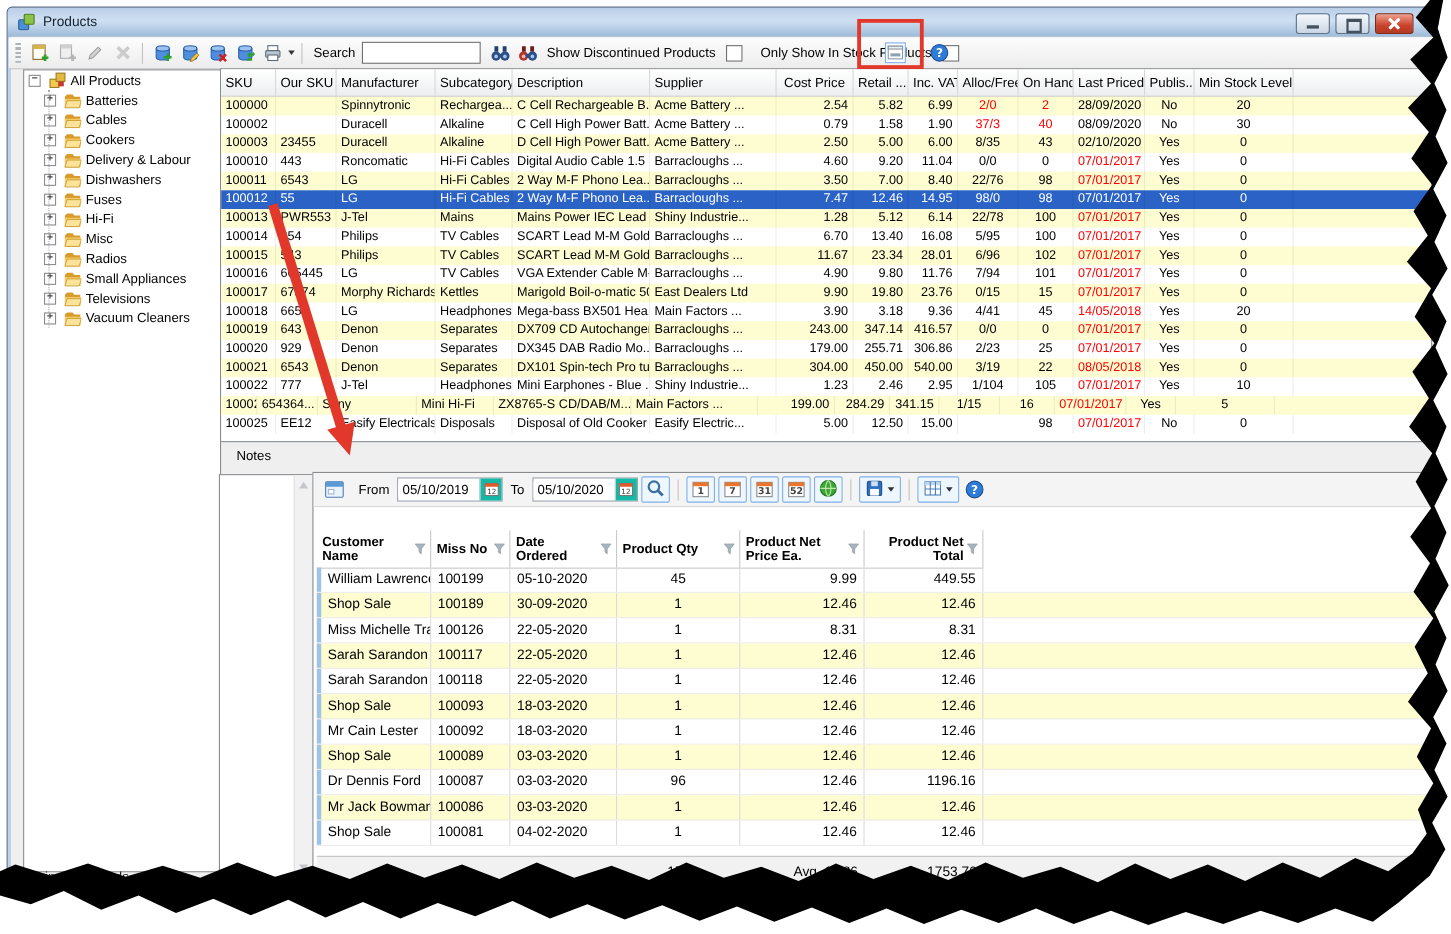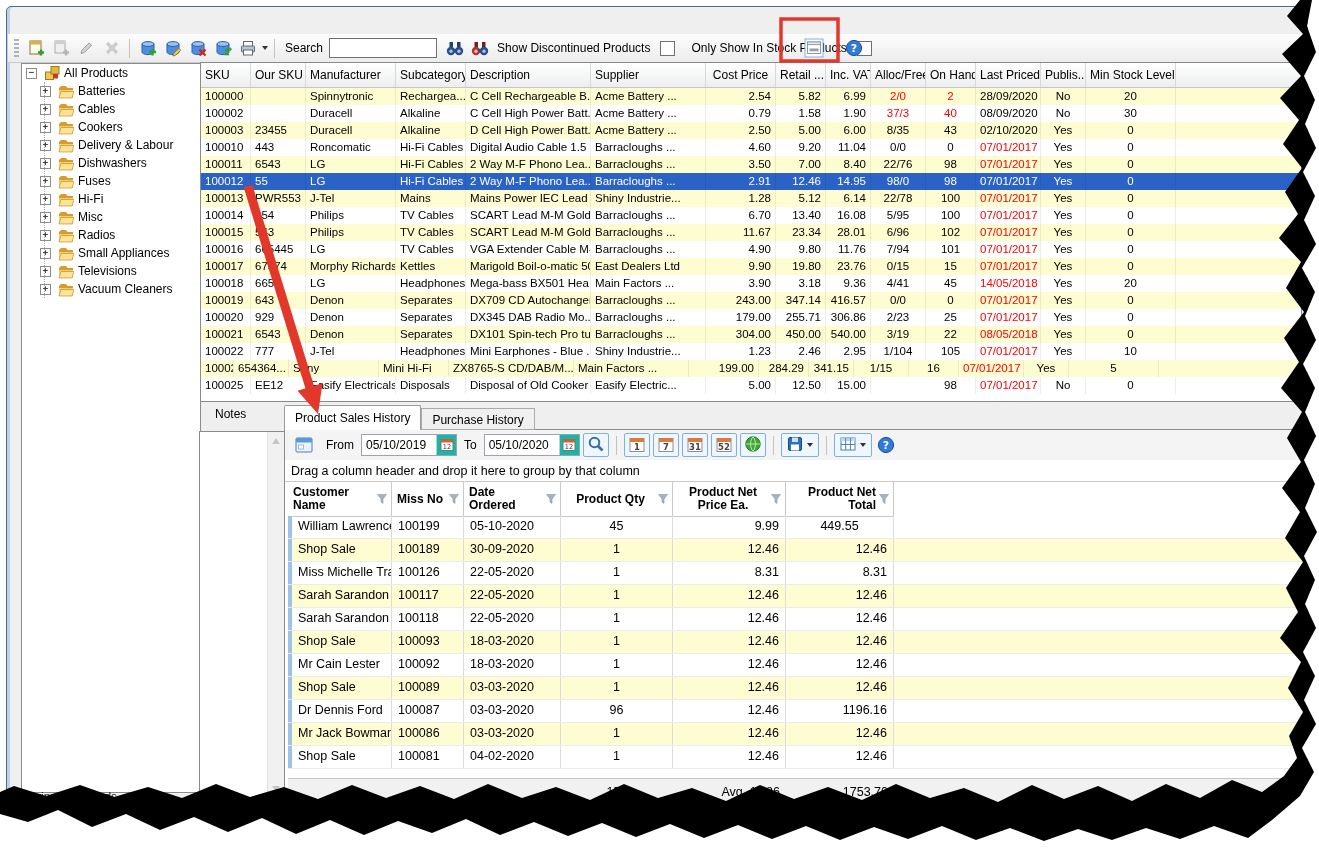--- a/index.html
+++ b/index.html
@@ -78,21 +78,21 @@
   .fbtn.flat{border-color:transparent;background:transparent;width:30px;}
   .fbtn.hl{background:#EFF7FE;}
   .datefld{display:flex;align-items:center;border:1px solid #9CA3AD;background:#FFF;height:20px;flex:none;}
   .datefld input{border:none;width:66px;font:12px "Liberation Sans",sans-serif;padding:0 4px;outline:none;}
   .calbtn{width:19px;height:20px;border-left:1px solid #C5CBD2;display:flex;align-items:center;justify-content:center;background:#14b8a6;}
   #groupbar{position:absolute;left:0;top:30px;right:0;height:22px;box-sizing:border-box;background:#FFF;
     border-bottom:1px solid #C9C9C9;padding:4px 6px;font-size:12.5px;}
   #sg-head{position:absolute;left:3px;top:52px;display:flex;height:34px;background:#FFF;border-bottom:1px solid #C9C9C9;}
   .sgh{box-sizing:border-box;display:flex;align-items:center;border-right:1px solid #C9C9C9;
     padding:2px 3px 2px 5px;font-weight:bold;font-size:12px;line-height:13px;flex:none;}
-  .sgh .lab{flex:1;} .sgh.hc .lab{text-align:center;} .sgh.hr .lab{text-align:right;}
+  .sgh .lab{flex:1;} .sgh.hc .lab{} .sgh.hr .lab{text-align:right;}
   #sg-body{position:absolute;left:3px;top:86px;right:0;}
   .sgr{display:flex;height:22px;border-bottom:1px solid #EBEBEB;}
   .sgr.alt{background:#FEFCD1;}
   .rstrip{width:4px;background:#9DC3E8;flex:none;}
   .sgc{box-sizing:border-box;height:22px;line-height:21px;padding:0 6px;border-right:1px solid #DCDCDC;
     overflow:hidden;white-space:nowrap;flex:none;font-size:12.5px;}
   #sg-foot{position:absolute;left:3px;top:348px;right:0;height:25px;background:#F1F1F1;
     border-top:1px solid #C5C5C5;display:flex;align-items:center;}
   .fsp{width:269px;flex:none;} 
   .fqty{width:112px;text-align:center;flex:none;font-size:12.5px;}
@@ -102,20 +102,41 @@
   
   #annot,#torn{position:absolute;left:0;top:0;pointer-events:none;}
   #annot{z-index:40;} #torn{z-index:60;}
 </style>
 </head>
 <body>
 
 <div id="canvas">
   <div id="win">
 
+    <div class="titlebar">
+      <span class="tbico" style="width:18px;height:18px">
+          <svg width="16" height="16" viewBox="0 0 16 16">
+            <rect x="1" y="6" width="9" height="9" rx="1" fill="#4A90D9" stroke="#2B5E8E"></rect>
+            <rect x="6" y="1" width="9" height="9" rx="1" fill="#8BC34A" stroke="#4E7A1E"></rect>
+          </svg>
+        </span>
+      <span class="title-text">Products</span>
+      <span class="wbtns">
+        <span class="wb">
+            <i class="minbar"></i>
+          </span>
+        <span class="wb">
+            <i class="maxbox"></i>
+          </span>
+        <span class="wb close">
+            <i class="xl a"></i>
+            <i class="xl b"></i>
+          </span>
+      </span>
+    </div>
 
     <div id="toolbar">
       <span class="grip"></span>
       <span class="tbico">
           <svg width="18" height="18" viewBox="0 0 18 18">
             <rect x="2" y="2" width="11" height="13" fill="#FFFDF2" stroke="#8A6D2F"></rect>
             <rect x="2" y="2" width="11" height="3.5" fill="#D8B24A"></rect>
             <path d="M13 10.5v6M10 13.5h6" stroke="#2FA12B" stroke-width="2.4"></path>
           </svg>
         </span>
@@ -469,21 +490,21 @@
             <span class="pgc a-c" style="width: 45px;">Yes</span>
             <span class="pgc a-c" style="width: 90px;">0</span>
           </div>
           <div class="pgr sel">
             <span class="pgc a-l" style="width: 50px;">100012</span>
             <span class="pgc a-l" style="width: 55px;">55</span>
             <span class="pgc a-l" style="width: 90px;">LG</span>
             <span class="pgc a-l" style="width: 70px;">Hi-Fi Cables</span>
             <span class="pgc a-l" style="width: 125px;">2 Way M-F Phono Lea...</span>
             <span class="pgc a-l" style="width: 115px;">Barracloughs ...</span>
-            <span class="pgc a-r" style="width: 70px;">2.91</span>
+            <span class="pgc a-r" style="width: 70px;">7.47</span>
             <span class="pgc a-r" style="width: 50px;">12.46</span>
             <span class="pgc a-r" style="width: 45px;">14.95</span>
             <span class="pgc a-c" style="width: 55px;">98/0</span>
             <span class="pgc a-c" style="width: 50px;">98</span>
             <span class="pgc a-c" style="width: 65px;">07/01/2017</span>
             <span class="pgc a-c" style="width: 45px;">Yes</span>
             <span class="pgc a-c" style="width: 90px;">0</span>
           </div>
           <div class="pgr alt">
             <span class="pgc a-l" style="width: 50px;">100013</span>
@@ -681,24 +702,20 @@
     </div>
 
     <div id="notes-tab">Notes</div>
     <div id="notes-pane">
       <div class="nscroll">
         <span class="sarr up"></span>
         <span class="sarr dn"></span>
       </div>
     </div>
 
-    <div id="tabs">
-      <div class="tab active">Product Sales History</div>
-      <div class="tab">Purchase History</div>
-    </div>
 
     <div id="sales-pane">
       <div id="filterbar">
         <span class="fbtn flat">
             <svg width="20" height="20" viewBox="0 0 20 20">
               <rect x="2" y="3" width="16" height="14" rx="1" fill="#EAF2FB" stroke="#4C7FB5"></rect>
               <rect x="2" y="3" width="16" height="4.5" rx="1" fill="#5B9BD5"></rect>
               <rect x="4.5" y="10" width="5" height="4" fill="#FFF" stroke="#9BB8D4"></rect>
             </svg>
           </span>
@@ -785,21 +802,20 @@
               </svg></span>
             <i class="caret"></i>
           </span>
         <span class="tbico">
             <svg width="18" height="18" viewBox="0 0 18 18">
               <circle cx="9" cy="9" r="7.6" fill="#2F7BD9" stroke="#1C4F8F"></circle>
               <text x="9" y="13" font-size="11" font-weight="bold" fill="#FFF" text-anchor="middle" font-family="DejaVu Sans">?</text>
             </svg>
           </span>
       </div>
-      <div id="groupbar">Drag a column header and drop it here to group by that column</div>
       <div id="sg-head">
           <span class="sgh hl" style="width: 104px;">
             <span class="lab">Customer Name</span>
             <span style="display: flex; align-items: center; margin-left: 2px;">
               <svg width="12" height="12" viewBox="0 0 12 12">
                 <path d="M1.5 1.5h9L7 6v4.5L5 9V6z" fill="#A8B4BD" stroke="#8C99A3" stroke-width="0.6"></path>
               </svg>
             </span>
           </span>
           <span class="sgh hl" style="width: 72px;">
@@ -844,21 +860,21 @@
           </span>
         </div>
       <div id="sg-body">
           <div class="sgr">
             <span class="rstrip"></span>
             <span class="sgc a-l" style="width: 100px;">William Lawrence</span>
             <span class="sgc a-l" style="width: 72px;">100199</span>
             <span class="sgc a-l" style="width: 97px;">05-10-2020</span>
             <span class="sgc a-c" style="width: 112px;">45</span>
             <span class="sgc a-r" style="width: 113px;">9.99</span>
-            <span class="sgc a-r" style="width: 108px; text-align: center;">449.55</span>
+            <span class="sgc a-r" style="width: 108px;">449.55</span>
           </div>
           <div class="sgr alt">
             <span class="rstrip"></span>
             <span class="sgc a-l" style="width: 100px;">Shop Sale</span>
             <span class="sgc a-l" style="width: 72px;">100189</span>
             <span class="sgc a-l" style="width: 97px;">30-09-2020</span>
             <span class="sgc a-c" style="width: 112px;">1</span>
             <span class="sgc a-r" style="width: 113px;">12.46</span>
             <span class="sgc a-r" style="width: 108px;">12.46</span>
           </div>

